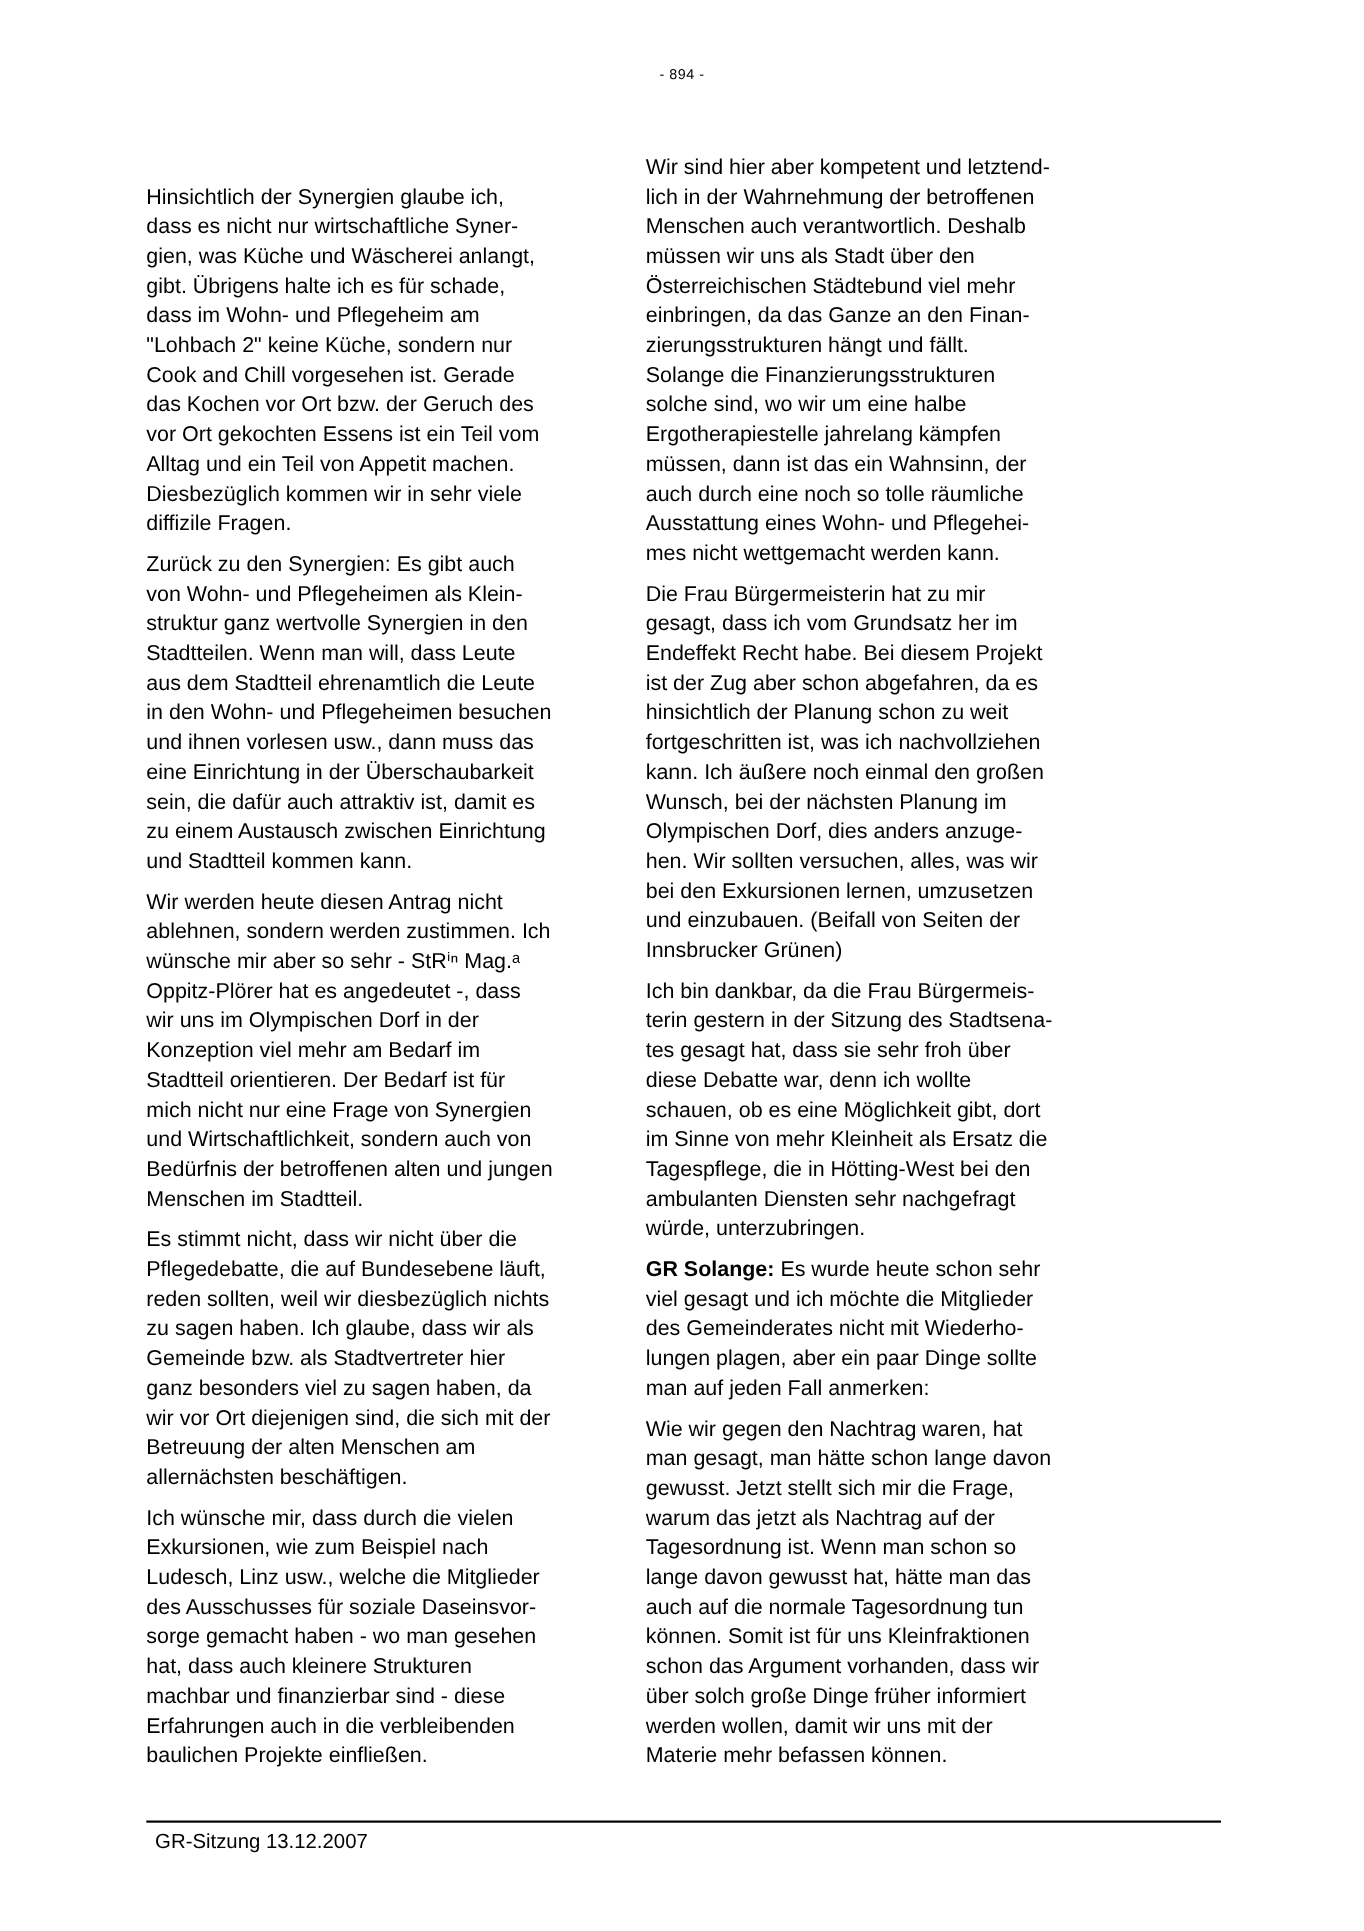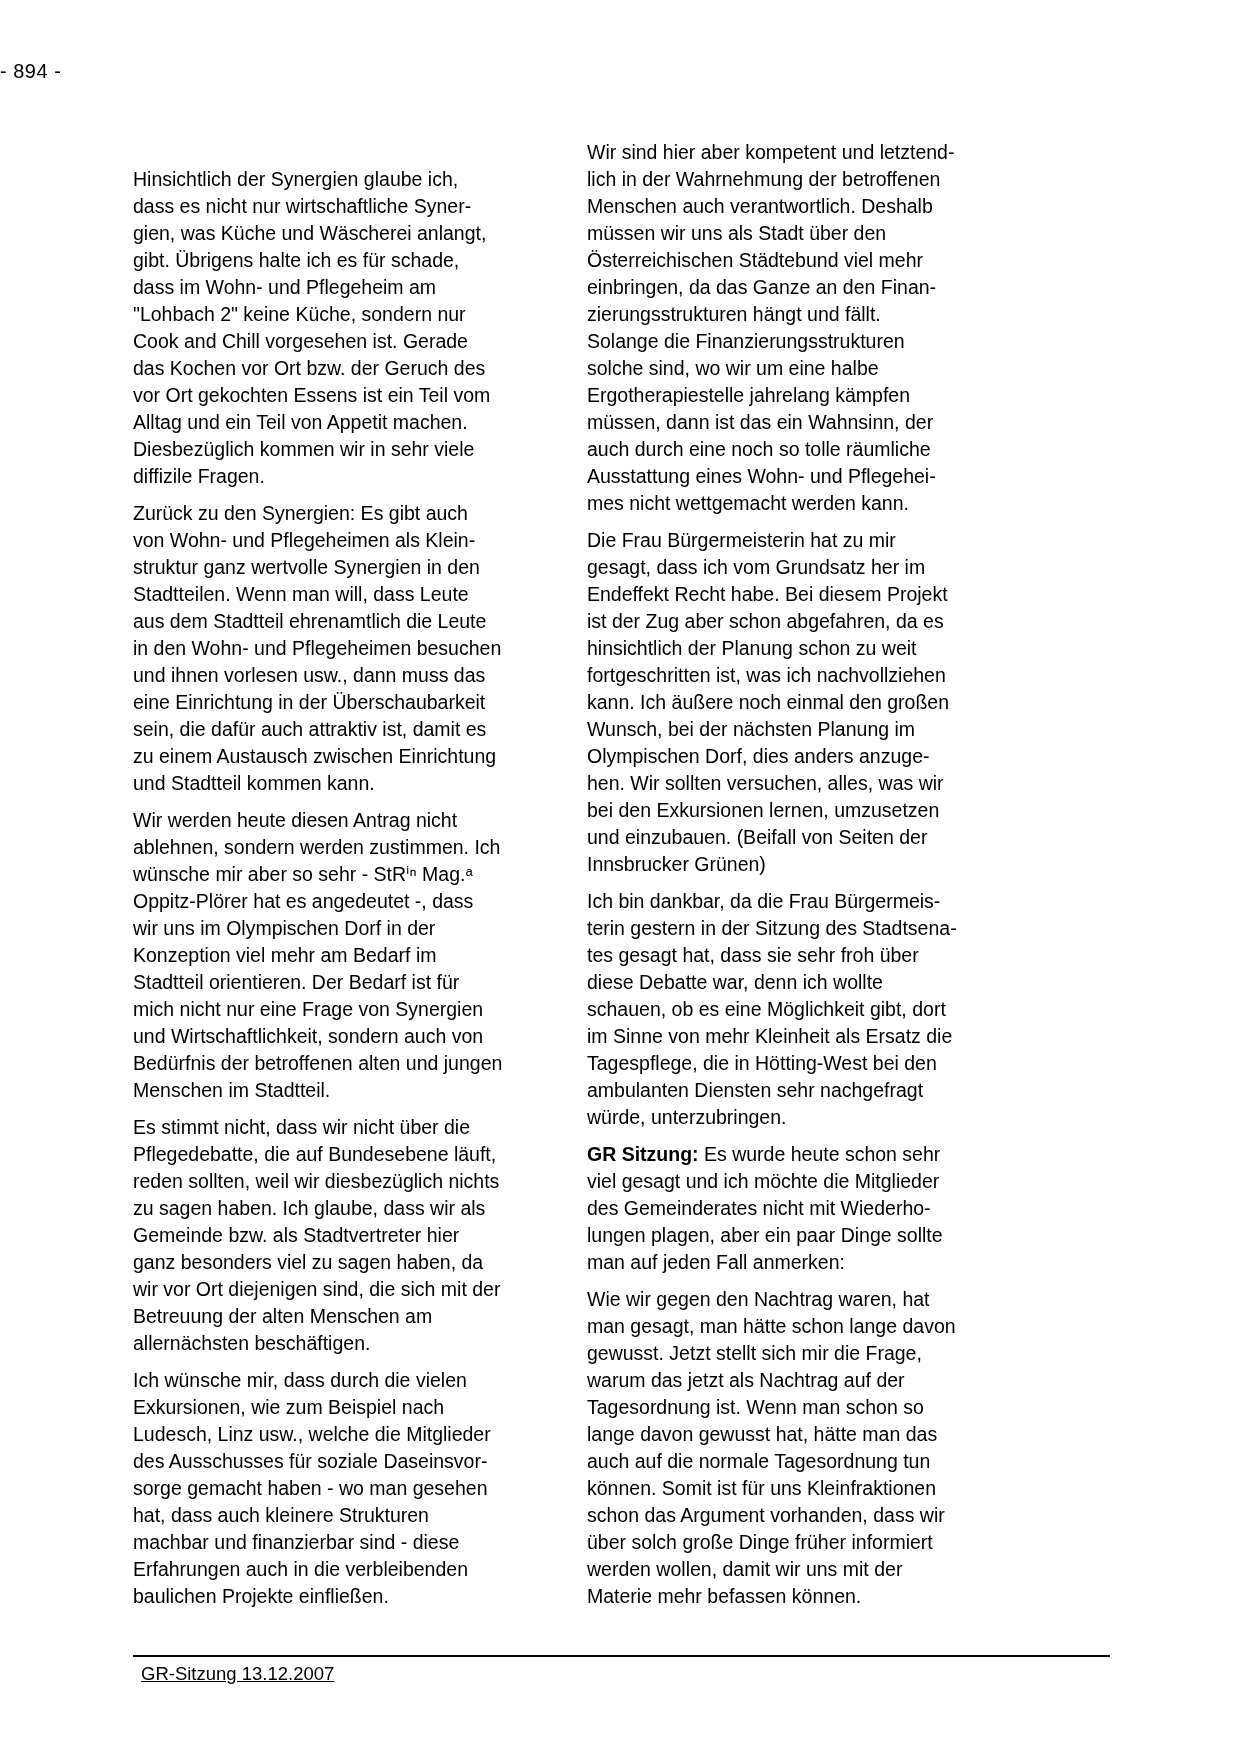--- a/index.html
+++ b/index.html
@@ -18,22 +18,22 @@
     .page {
       position: absolute;
       inset: 0;
       background: #ffffff;
     }
     .page-number {
       position: absolute;
       top: 60px;
       left: 0;
       width: 1240px;
-      text-align: left;
-      font-size: 20px;
+      text-align: center;
+      font-size: 13px;
       letter-spacing: 0.5px;
     }
     .columns {
       position: absolute;
       top: 139px;
       left: 133px;
       display: flex;
       gap: 62px;
       align-items: flex-end;
     }
@@ -57,21 +57,20 @@
       width: 977px;
       height: 0;
       border-top: 2px solid #000000;
     }
     .footer-text {
       position: absolute;
       left: 141px;
       top: 1662px;
       font-size: 18.5px;
       line-height: 24px;
-      text-decoration: underline;
     }
   </style>
 </head>
 <body>
 
 <div class="page">
 
   <div class="page-number">- 894 -</div>
 
   <div class="columns">
@@ -161,21 +160,21 @@
 Innsbrucker Grünen)</p>
       <p>Ich bin dankbar, da die Frau Bürgermeis-
 terin gestern in der Sitzung des Stadtsena-
 tes gesagt hat, dass sie sehr froh über
 diese Debatte war, denn ich wollte
 schauen, ob es eine Möglichkeit gibt, dort
 im Sinne von mehr Kleinheit als Ersatz die
 Tagespflege, die in Hötting-West bei den
 ambulanten Diensten sehr nachgefragt
 würde, unterzubringen.</p>
-      <p><span class="speaker">GR Sitzung:</span><span> Es wurde heute schon sehr
+      <p><span class="speaker">GR Solange:</span><span> Es wurde heute schon sehr
 viel gesagt und ich möchte die Mitglieder
 des Gemeinderates nicht mit Wiederho-
 lungen plagen, aber ein paar Dinge sollte
 man auf jeden Fall anmerken:</span></p>
       <p>Wie wir gegen den Nachtrag waren, hat
 man gesagt, man hätte schon lange davon
 gewusst. Jetzt stellt sich mir die Frage,
 warum das jetzt als Nachtrag auf der
 Tagesordnung ist. Wenn man schon so
 lange davon gewusst hat, hätte man das

